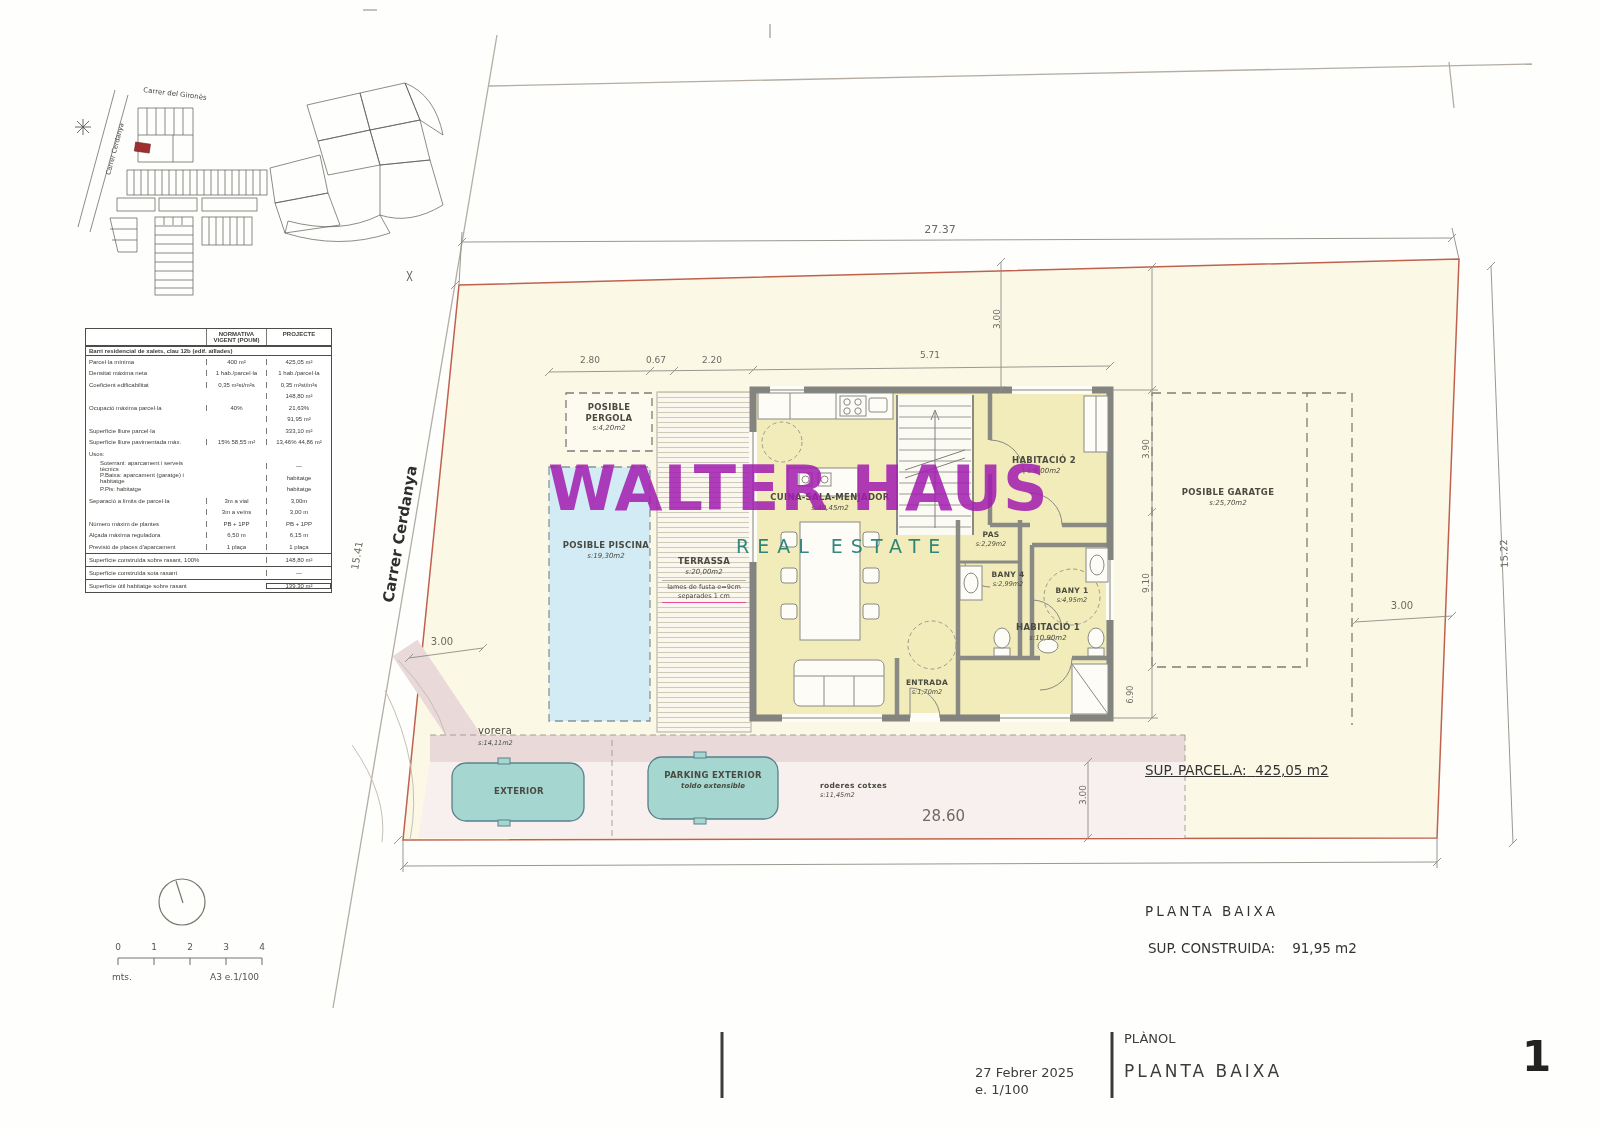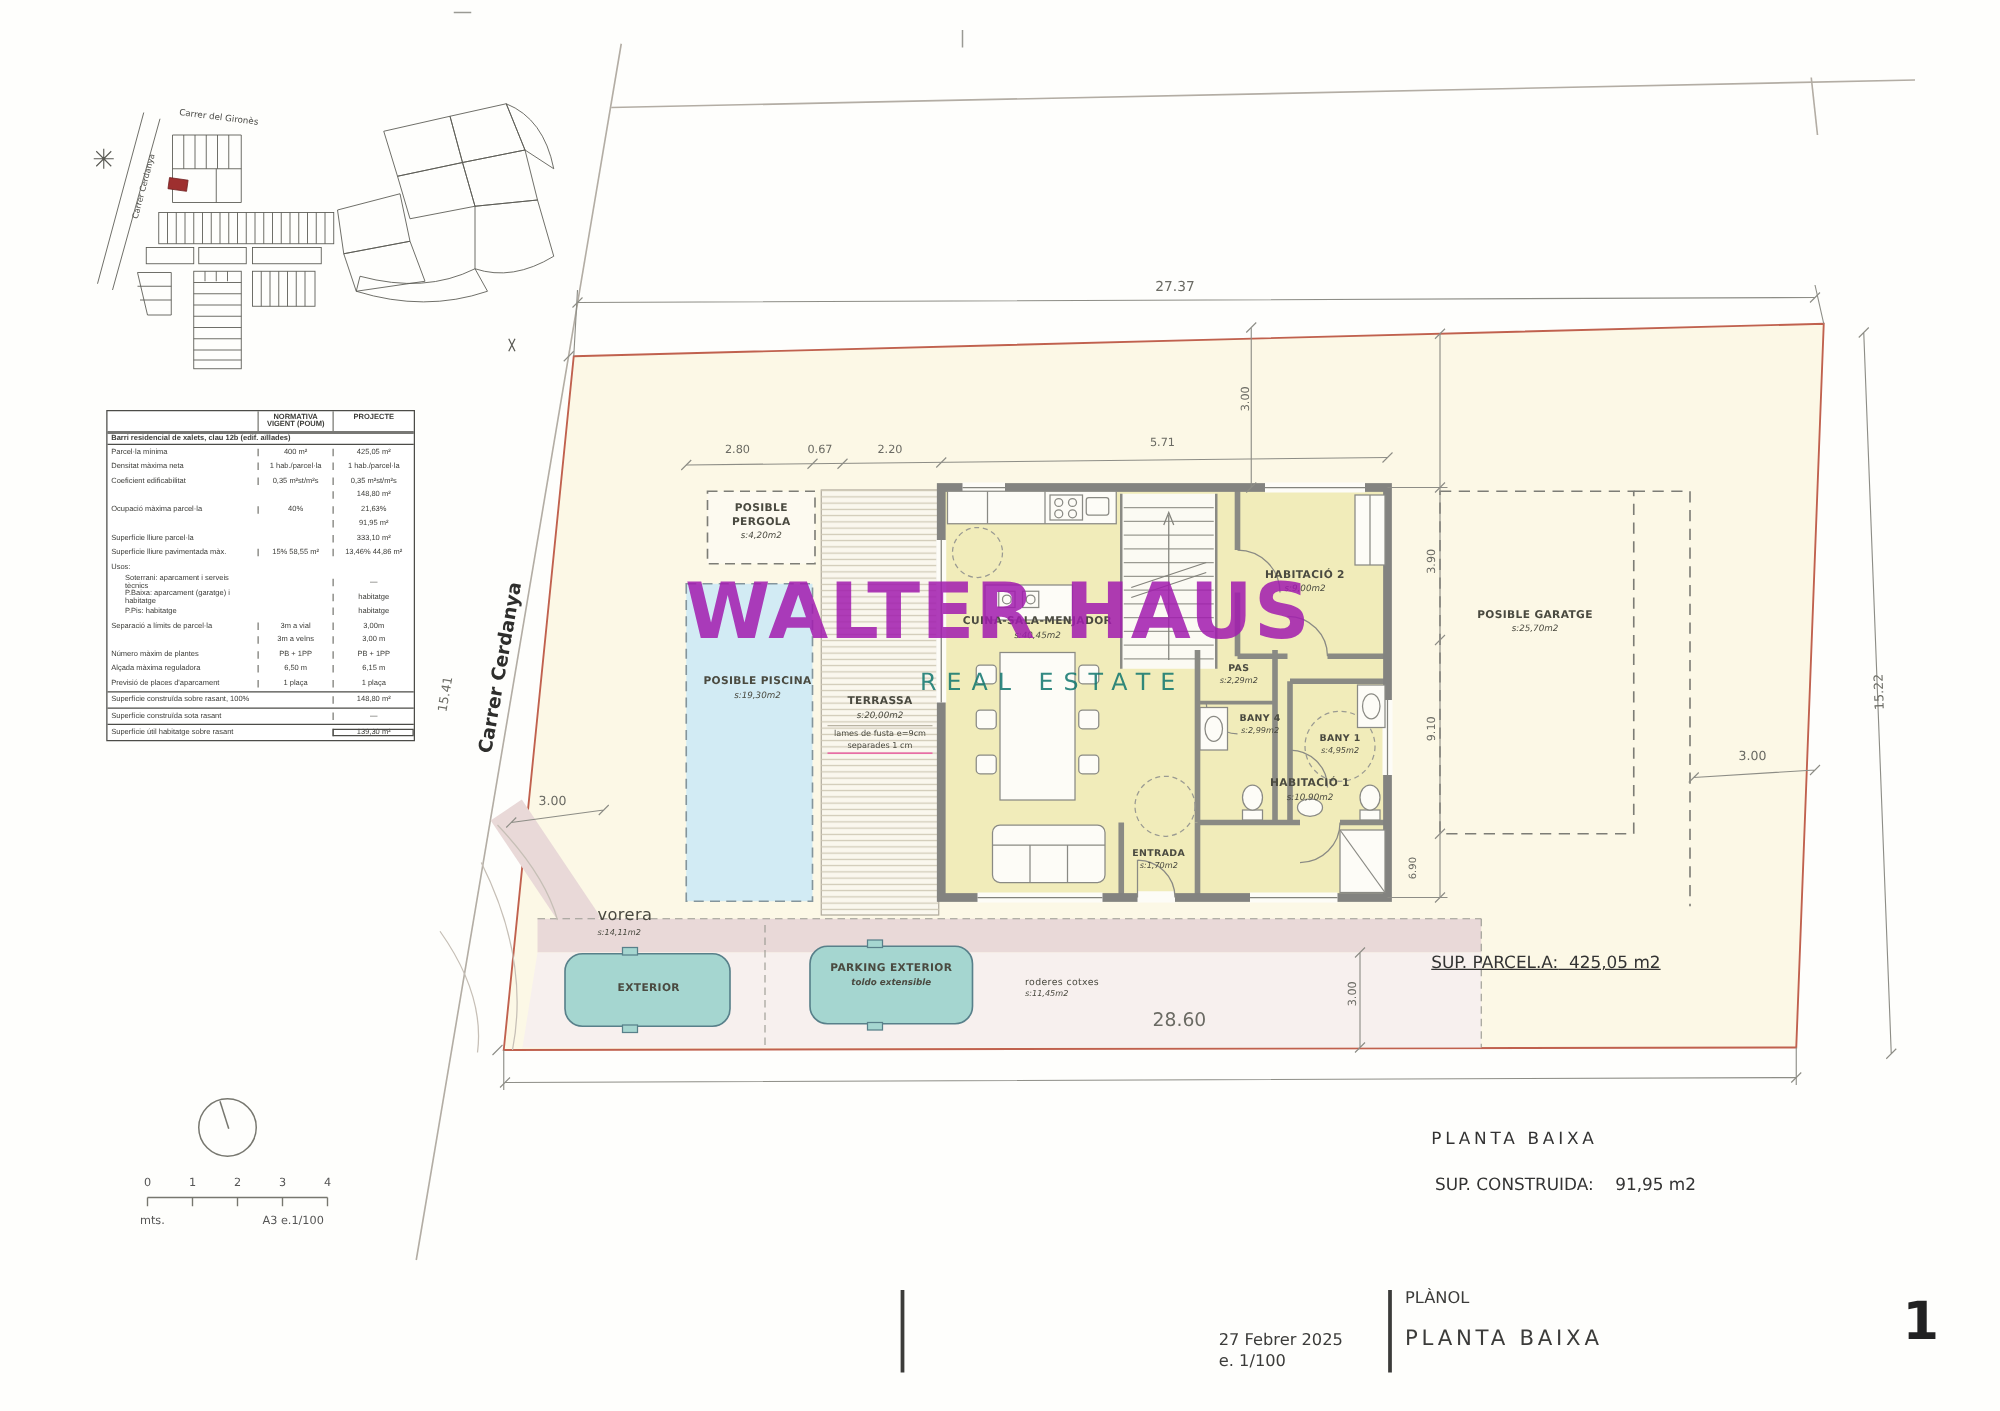--- a/index.html
+++ b/index.html
@@ -470,32 +470,32 @@
   </div>
   <div class="room" style="left:898px;top:678px;width:58px;">
     <div class="rl" style="font-size:7.5px">ENTRADA</div>
       <div class="ra" style="font-size:6.5px">s:1,70m2</div>
   </div>
   <div class="room" style="left:1168px;top:487px;width:120px;">
     <div class="rl">POSIBLE GARATGE</div>
       <div class="ra">s:25,70m2</div>
   </div>
   <div class="room" style="left:478px;top:725px;width:70px;text-align:left;">
-    <div class="rl" style="font-weight:normal;font-size:13px">vorera</div>
+    <div class="rl" style="font-weight:normal;font-size:10px">vorera</div>
     <div class="ra" style="font-size:6.5px">s:14,11m2</div>
   </div>
   <div class="room" style="left:460px;top:786px;width:118px;">
     <div class="rl">EXTERIOR</div>
   </div>
   <div class="room" style="left:655px;top:770px;width:116px;">
     <div class="rl">PARKING EXTERIOR</div>
     <div class="ra" style="font-weight:bold">toldo extensible</div>
   </div>
   <div class="room" style="left:820px;top:781px;width:90px;text-align:left;">
-    <div class="rl" style="font-weight:normal;font-size:7.5px">roderes cotxes</div>
+    <div class="rl" style="font-weight:bold;font-size:7.5px">roderes cotxes</div>
     <div class="ra" style="font-size:6.5px">s:11,45m2</div>
   </div>
 
   <div class="dim" style="left:880px;top:223px;width:120px;font-size:11px;">27.37</div>
   <div class="dim" style="left:560px;top:355px;width:60px;font-size:9px;">2.80</div>
   <div class="dim" style="left:632px;top:355px;width:48px;font-size:9px;">0.67</div>
   <div class="dim" style="left:682px;top:355px;width:60px;font-size:9px;">2.20</div>
   <div class="dim" style="left:885px;top:350px;width:90px;font-size:9px;">5.71</div>
   <div class="dim rot90" style="left:972px;top:314px;width:50px;font-size:9px;">3.00</div>
   <div class="dim rot90" style="left:1121px;top:444px;width:50px;font-size:9px;">3.90</div>

